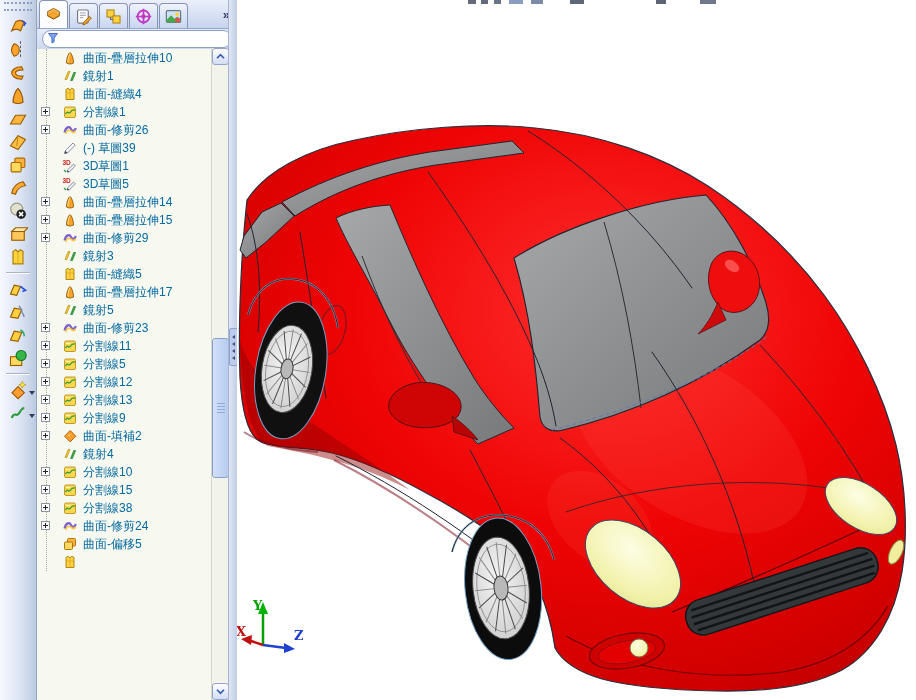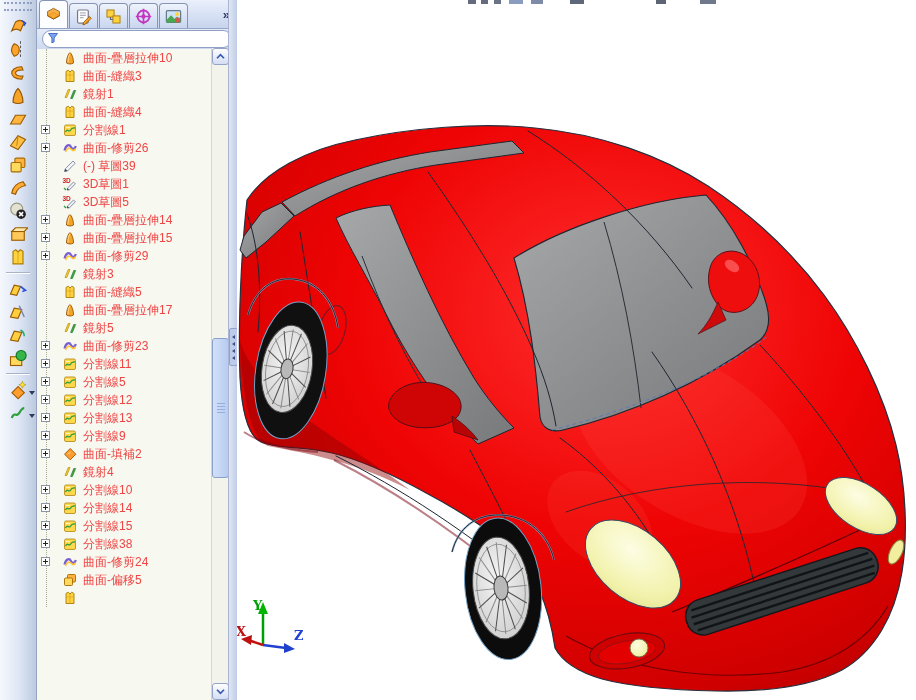--- a/index.html
+++ b/index.html
@@ -38,21 +38,21 @@
 
   #tree-wrap{position:absolute;left:0;top:49px;width:174px;height:651px;overflow:hidden;background:#f7f8ef;}
   #tree-list{position:relative;width:100%;}
   #tree-list::before{content:"";position:absolute;left:9px;top:0;height:100%;border-left:1px dotted #a8ab96;}
   .trow{position:relative;height:18px;display:flex;align-items:center;}
   .plus{position:absolute;left:4px;top:4px;width:9px;height:9px;background:#fff;border:1px solid #8a96a8;box-sizing:border-box;}
   .plus::before{content:"";position:absolute;left:1px;top:3px;width:5px;height:1px;background:#222;}
   .plus::after{content:"";position:absolute;left:3px;top:1px;width:1px;height:5px;background:#222;}
   .ticon{position:absolute;left:25px;top:1px;width:16px;height:16px;}
   .ticon svg{width:16px;height:16px;}
-  .tlabel{margin-left:46px;font-size:12px;color:#ef4444;white-space:nowrap;line-height:18px;}
+  .tlabel{margin-left:46px;font-size:12px;color:#0369a1;white-space:nowrap;line-height:18px;}
 
   
   #vscroll{position:absolute;left:174px;top:48px;width:17px;height:652px;box-sizing:border-box;
     background:#f2f4ec;border-left:1px solid #d4d7c9;}
   .sb-btn{position:absolute;left:0;width:17px;height:17px;box-sizing:border-box;
     background:linear-gradient(#fefefe,#d3ddf4);border:1px solid #95a3c8;border-radius:3px;
     display:flex;align-items:center;justify-content:center;}
   .sb-btn.up{top:0;} .sb-btn.down{bottom:0;}
   .sb-btn svg{width:9px;height:7px;}
   .sb-thumb{position:absolute;left:0;top:290px;width:17px;height:140px;box-sizing:border-box;
@@ -238,28 +238,20 @@
 
     <span class="ticon"><svg viewBox="0 0 16 16">
                 <path d="M4.5 13C4.5 8 6.5 3.5 8 2.5 9.5 3.5 11.5 8 11.5 13 9 14.3 7 14.3 4.5 13Z" fill="#f7a327" stroke="#915404" stroke-width=".9"></path>
                 <path d="M6 12.5C6 8.5 7 5 8 3.5" stroke="#ffd98a" stroke-width="1" fill="none"></path>
               </svg></span>
     <span class="tlabel">曲面-疊層拉伸10</span>
   </div>
           <div class="trow">
 
     <span class="ticon"><svg viewBox="0 0 16 16">
-                <path d="M4 3.5 6.2 2.2 8 4 9.8 2.2 12 3.5 12 13.5 4 13.5Z" fill="#ffd23f" stroke="#a97b08" stroke-width=".9"></path>
-                <path d="M8 4v9.5M4 7h8" stroke="#d9a814" stroke-width=".7" fill="none"></path>
-              </svg></span>
-    <span class="tlabel">曲面-縫織3</span>
-  </div>
-          <div class="trow">
-
-    <span class="ticon"><svg viewBox="0 0 16 16">
                 <path d="M3 11.5 6.2 3.5 8 3.5 4.8 11.5Z" fill="#ffcf3e" stroke="#b08c00" stroke-width=".7"></path>
                 <path d="M8.6 12.5 11.8 4.5 13.6 4.5 10.4 12.5Z" fill="#3fae4a" stroke="#1c7a28" stroke-width=".7"></path>
               </svg></span>
     <span class="tlabel">鏡射1</span>
   </div>
           <div class="trow">
 
     <span class="ticon"><svg viewBox="0 0 16 16">
                 <path d="M4 3.5 6.2 2.2 8 4 9.8 2.2 12 3.5 12 13.5 4 13.5Z" fill="#ffd23f" stroke="#a97b08" stroke-width=".9"></path>
                 <path d="M8 4v9.5M4 7h8" stroke="#d9a814" stroke-width=".7" fill="none"></path>
@@ -437,29 +429,20 @@
     <span class="tlabel">鏡射4</span>
   </div>
           <div class="trow">
     <span class="plus" style="visibility: visible;"></span>
     <span class="ticon"><svg viewBox="0 0 16 16">
                 <rect x="2.5" y="3" width="11" height="10.5" rx="1.5" fill="#ffd84d" stroke="#b98f1e" stroke-width=".9"></rect>
                 <path d="M3.5 10C5.5 5.5 7 11.5 9 7.5 10.2 5.2 11.5 7 12.8 5.5" stroke="#2f9e3c" stroke-width="1.3" fill="none"></path>
                 <path d="M4 5.5h4" stroke="#fff3c0" stroke-width="1"></path>
               </svg></span>
     <span class="tlabel">分割線10</span>
-  </div>
-          <div class="trow">
-    <span class="plus" style="visibility: visible;"></span>
-    <span class="ticon"><svg viewBox="0 0 16 16">
-                <rect x="2.5" y="3" width="11" height="10.5" rx="1.5" fill="#ffd84d" stroke="#b98f1e" stroke-width=".9"></rect>
-                <path d="M3.5 10C5.5 5.5 7 11.5 9 7.5 10.2 5.2 11.5 7 12.8 5.5" stroke="#2f9e3c" stroke-width="1.3" fill="none"></path>
-                <path d="M4 5.5h4" stroke="#fff3c0" stroke-width="1"></path>
-              </svg></span>
-    <span class="tlabel">分割線14</span>
   </div>
           <div class="trow">
     <span class="plus" style="visibility: visible;"></span>
     <span class="ticon"><svg viewBox="0 0 16 16">
                 <rect x="2.5" y="3" width="11" height="10.5" rx="1.5" fill="#ffd84d" stroke="#b98f1e" stroke-width=".9"></rect>
                 <path d="M3.5 10C5.5 5.5 7 11.5 9 7.5 10.2 5.2 11.5 7 12.8 5.5" stroke="#2f9e3c" stroke-width="1.3" fill="none"></path>
                 <path d="M4 5.5h4" stroke="#fff3c0" stroke-width="1"></path>
               </svg></span>
     <span class="tlabel">分割線15</span>
   </div>

